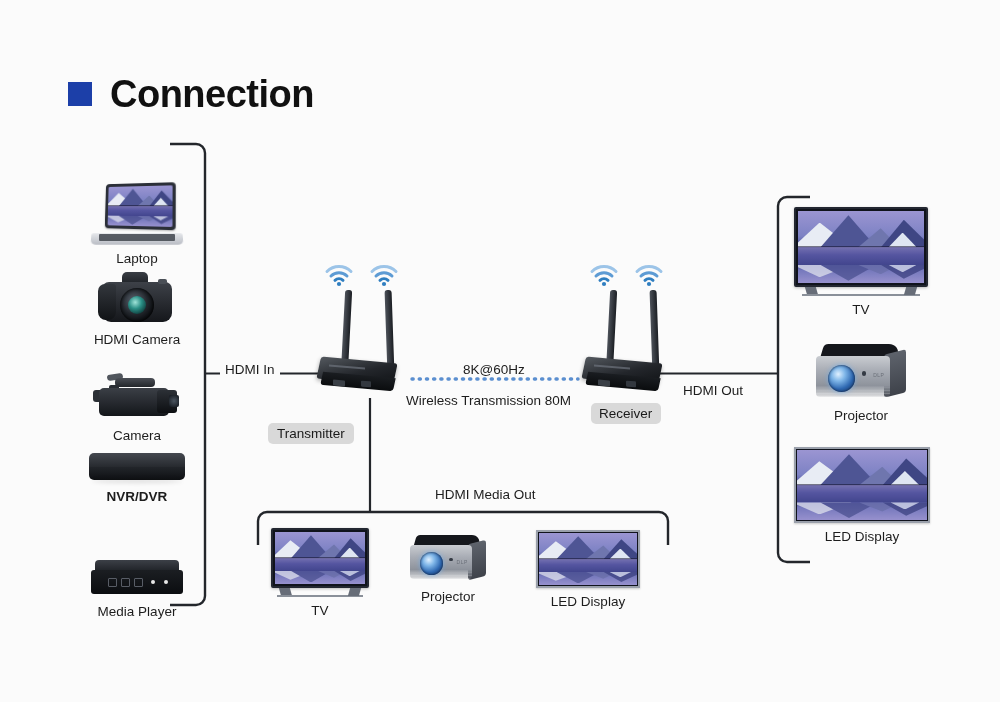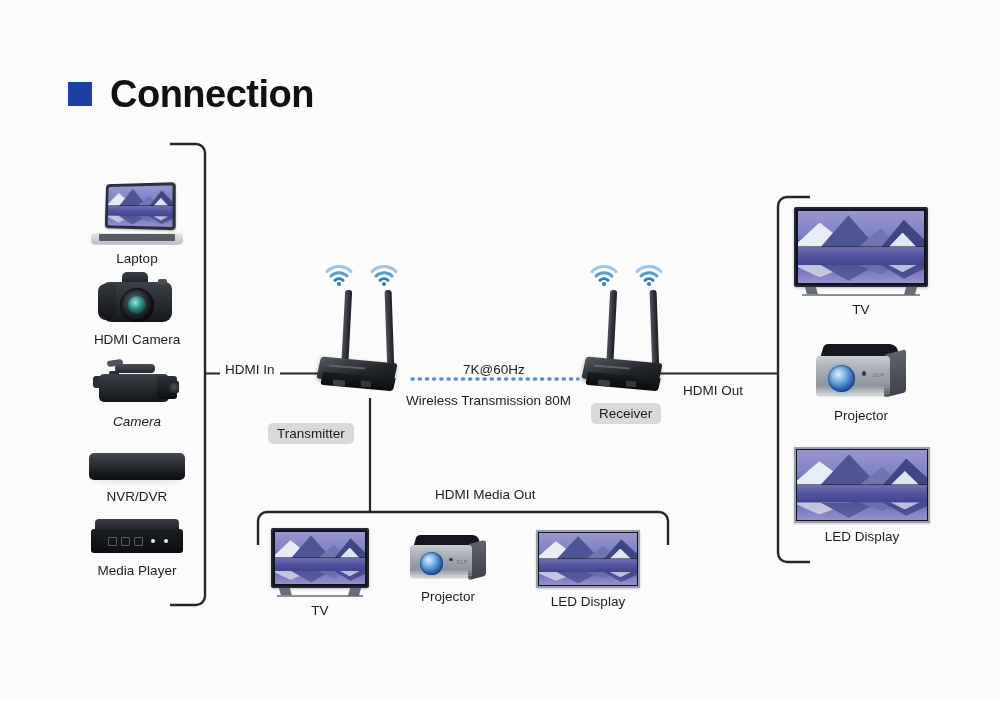--- a/index.html
+++ b/index.html
@@ -135,21 +135,21 @@
 
     <path d="M810 197 H787 A9 9 0 0 0 778 206 V553 A9 9 0 0 0 787 562 H810" fill="none" stroke="#23262b" stroke-width="2.4"></path>
 
     <line x1="370" y1="398" x2="370" y2="512" stroke="#23262b" stroke-width="2.2"></line>
     <path d="M258 545 V521 A9 9 0 0 1 267 512 H659 A9 9 0 0 1 668 521 V545" fill="none" stroke="#23262b" stroke-width="2.4"></path>
   </svg>
 
   <div class="edge-label" style="left:220px;top:362px;">HDMI In</div>
   <div class="edge-label" style="left:678px;top:383px;">HDMI Out</div>
   <div class="edge-label" style="left:430px;top:487px;">HDMI Media Out</div>
-  <div class="edge-label" style="left:458px;top:362px;">7K@60Hz</div>
+  <div class="edge-label" style="left:458px;top:362px;">8K@60Hz</div>
   <div class="edge-label" style="left:401px;top:393px;">Wireless Transmission 80M</div>
 
   <div class="badge" style="left:268px;top:423px;">Transmitter</div>
   <div class="badge" style="left:591px;top:403px;padding-left:8px;">Receiver</div>
 
   <div class="node" style="left:91px;top:158px;width:92px;margin-top:25px;">
     <div class="laptop">
       <div class="lap-lid">
           <div class="lap-scr">
         <div class="scene">
@@ -186,42 +186,42 @@
       <div class="dslr-hump"></div>
         <div class="dslr-body"></div>
         <div class="dslr-grip"></div>
       <div class="dslr-btn"></div>
         <div class="dslr-lens"></div>
         <div class="dslr-glass"></div>
     </div>
     <div class="node-label">HDMI Camera</div>
   </div>
 
-  <div class="node" style="left:93px;top:358px;width:88px;font-style:italic;">
+  <div class="node" style="left:93px;top:372px;width:88px;">
     <div class="cam">
       <div class="cam-mic"></div>
         <div class="cam-handle"></div>
         <div class="cam-vf"></div>
       <div class="cam-body"></div>
         <div class="cam-lenshood"></div>
         <div class="cam-glass"></div>
     </div>
     <div class="node-label">Camera</div>
   </div>
 
-  <div class="node" style="left:89px;top:453px;width:96px;">
+  <div class="node" style="left:89px;top:453px;width:96px;font-weight:bold;">
     <div class="nvr">
       <div class="nvr-top"></div>
         <div class="nvr-front"></div>
         <div class="nvr-sh"></div>
     </div>
     <div class="node-label">NVR/DVR</div>
   </div>
 
-  <div class="node" style="left:91px;top:519px;width:92px;">
+  <div class="node" style="left:91px;top:560px;width:92px;">
     <div class="mp">
       <div class="mp-top"></div>
         <div class="mp-front"></div>
       <div class="mp-port" style="left:17px;"></div>
       <div class="mp-port" style="left:30px;"></div>
       <div class="mp-port" style="left:43px;"></div>
       <div class="mp-led" style="left:60px;"></div>
       <div class="mp-led" style="left:73px;"></div>
     </div>
     <div class="node-label">Media Player</div>

